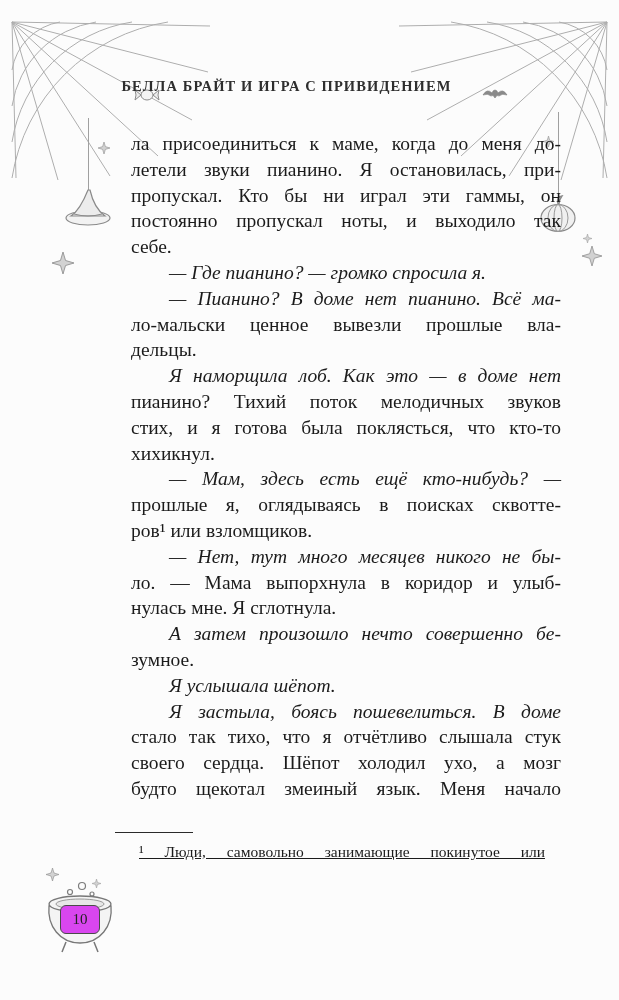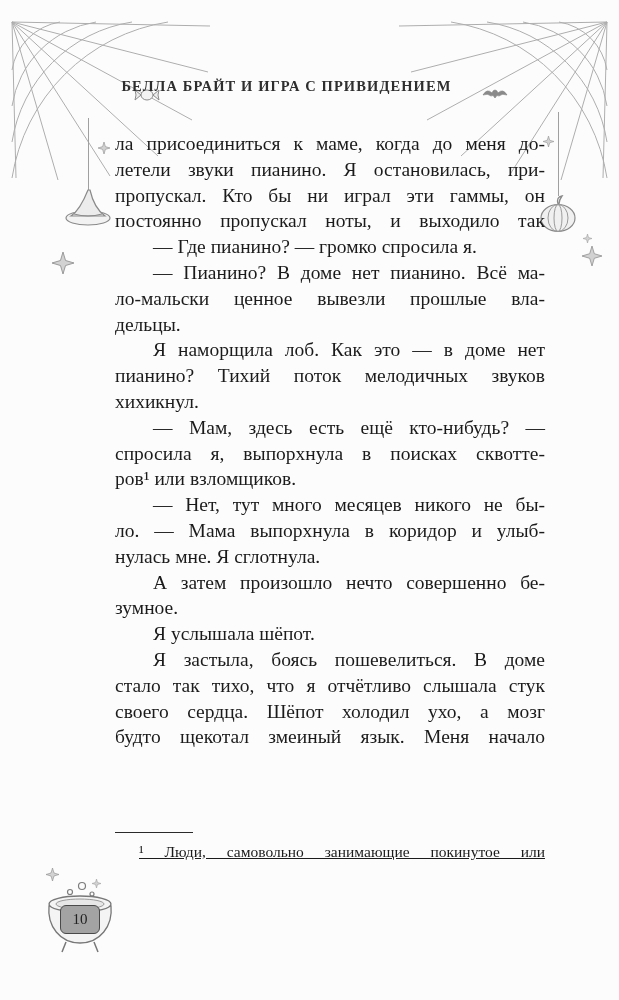--- a/index.html
+++ b/index.html
@@ -5,43 +5,43 @@
   html,body { margin:0; padding:0; background:#e8e8e8; }
   .page {
     position:relative; width:619px; height:1000px; margin:0 auto;
     background:#fcfcfc; overflow:hidden;
     font-family:"Liberation Serif","DejaVu Serif",serif; color:#1b1b1b;
   }
   .header-title {
     position:absolute; top:78px; left:0; width:573px; text-align:center;
     font-size:14.5px; font-weight:bold; letter-spacing:1.1px; color:#2e2e2e;
   }
-  .textblock { position:absolute; top:131px; left:115px; width:430px; }
+  .textblock { position:absolute; top:131px; left:131px; width:430px; }
   .line {
     font-size:19.5px; line-height:25.8px;
     text-align:justify; text-align-last:justify;
   }
   .line.last { text-align-last:left; }
-  .line.indent { text-indent:38px; }
+  .line.indent { text-indent:38px;font-style:italic; }
   .footnote-rule {
     position:absolute; top:832px; left:115px; width:78px;
     border-top:1.5px solid #2a2a2a;
   }
   .footnote { position:absolute; top:841px; left:115px; width:430px;text-decoration:underline; }
   .fline {
     font-size:15.5px; line-height:21.5px;
     text-align:justify; text-align-last:justify;
   }
   .fline.last { text-align-last:left; }
   .fline.indent { text-indent:24px; }
   .deco { position:absolute; pointer-events:none; }
   .thread { position:absolute; width:1px; background:#a0a0a0; }
   .pagenum-box {
     position:absolute; left:60px; top:905px; width:38px; height:27px;
-    background:#a3a3a3; border:1.5px solid #4a4a4a; border-radius:6px;
+    background:#d946ef; border:1.5px solid #4a4a4a; border-radius:6px;
     display:flex; align-items:center; justify-content:center;
     font-size:15px; color:#222222;
   }
   svg { display:block; }
 </style>
 </head>
 <body>
 
 <div class="page">
 
@@ -137,29 +137,31 @@
     <path d="M30,72 L26,82 M58,72 L62,82" stroke="#777777" stroke-width="1.5" fill="none"></path>
   </svg>
 
   <div class="header-title">БЕЛЛА БРАЙТ И ИГРА С ПРИВИДЕНИЕМ</div>
 
   <div class="textblock">
     <div class="line">ла присоединиться к маме, когда до меня до-</div>
     <div class="line">летели звуки пианино. Я остановилась, при-</div>
     <div class="line">пропускал. Кто бы ни играл эти гаммы, он</div>
     <div class="line">постоянно пропускал ноты, и выходило так</div>
+    <div class="line last">себе.</div>
     <div class="line indent last">— Где пианино? — громко спросила я.</div>
     <div class="line indent">— Пианино? В доме нет пианино. Всё ма-</div>
     <div class="line">ло-мальски ценное вывезли прошлые вла-</div>
     <div class="line last">дельцы.</div>
     <div class="line indent">Я наморщила лоб. Как это — в доме нет</div>
     <div class="line">пианино? Тихий поток мелодичных звуков</div>
+    <div class="line">стих, и я готова была поклясться, что кто-то</div>
     <div class="line last">хихикнул.</div>
     <div class="line indent">— Мам, здесь есть ещё кто-нибудь? —</div>
-    <div class="line">спросила я, выпорхнула в поисках сквотте-</div>
+    <div class="line">прошлые я, оглядываясь в поисках сквотте-</div>
     <div class="line last">ров¹ или взломщиков.</div>
     <div class="line indent">— Нет, тут много месяцев никого не бы-</div>
     <div class="line">ло. — Мама выпорхнула в коридор и улыб-</div>
     <div class="line last">нулась мне. Я сглотнула.</div>
     <div class="line indent">А затем произошло нечто совершенно бе-</div>
     <div class="line last">зумное.</div>
     <div class="line indent last">Я услышала шёпот.</div>
     <div class="line indent">Я застыла, боясь пошевелиться. В доме</div>
     <div class="line">стало так тихо, что я отчётливо слышала стук</div>
     <div class="line">своего сердца. Шёпот холодил ухо, а мозг</div>

